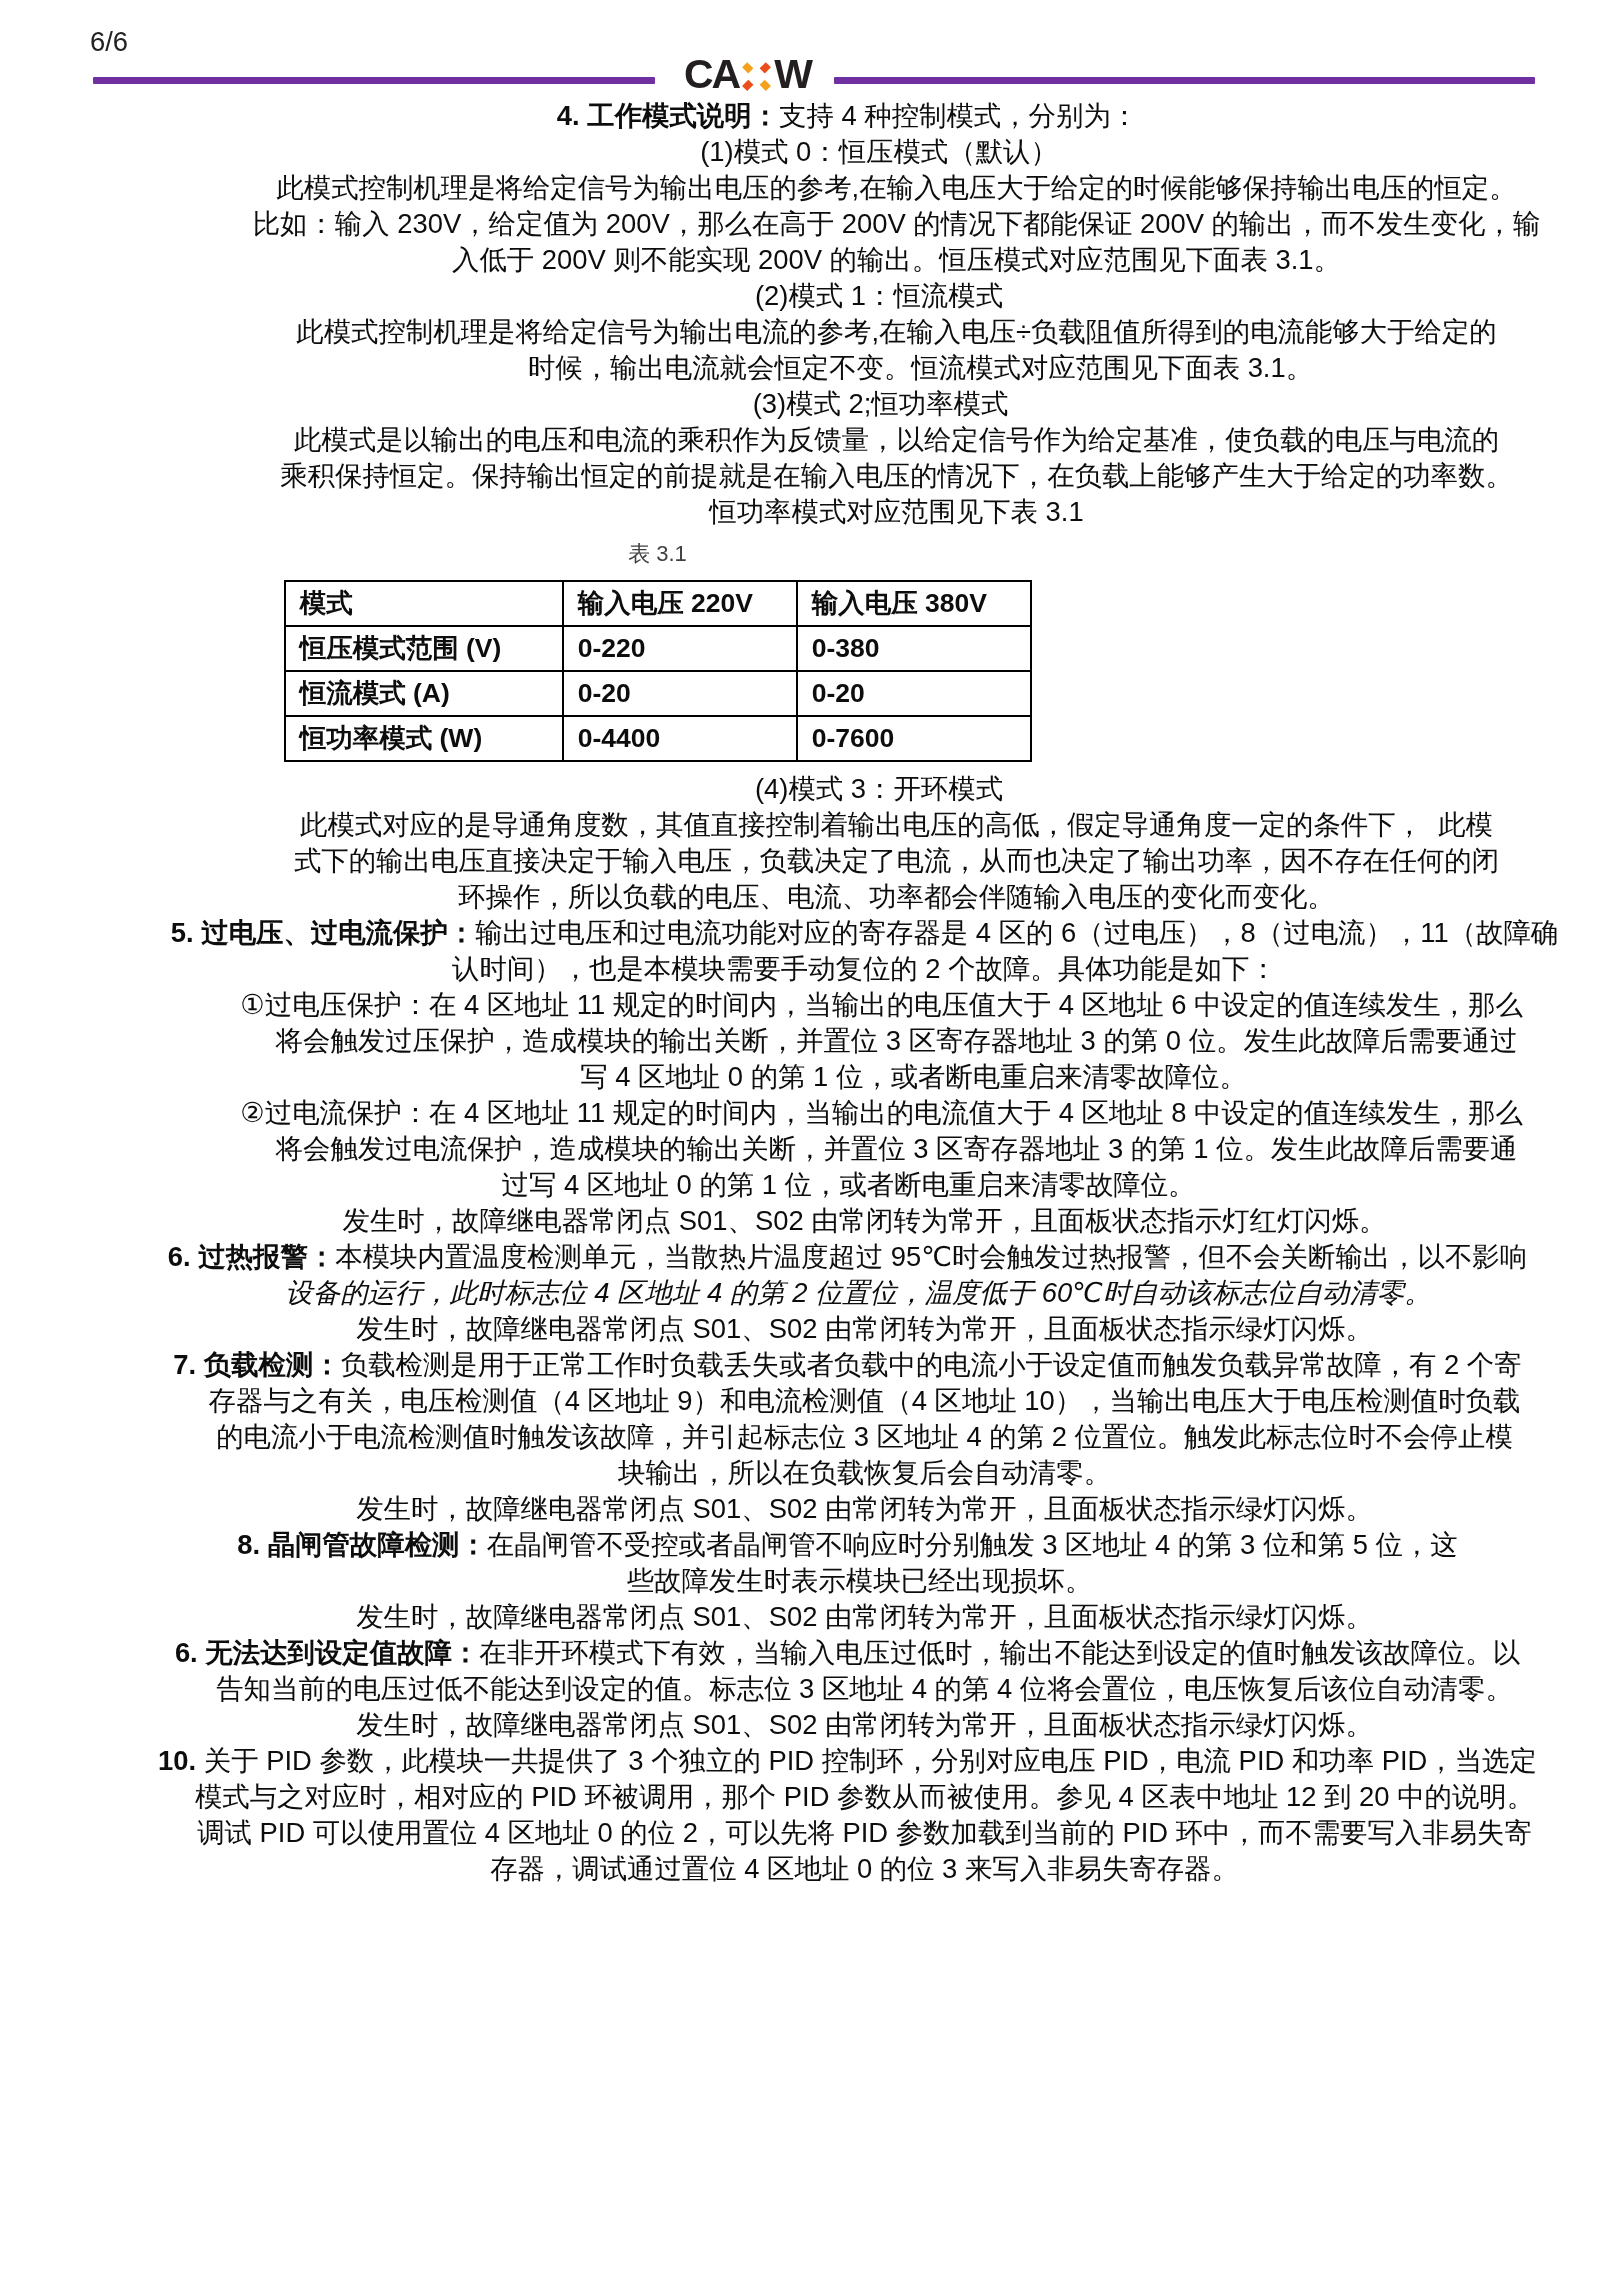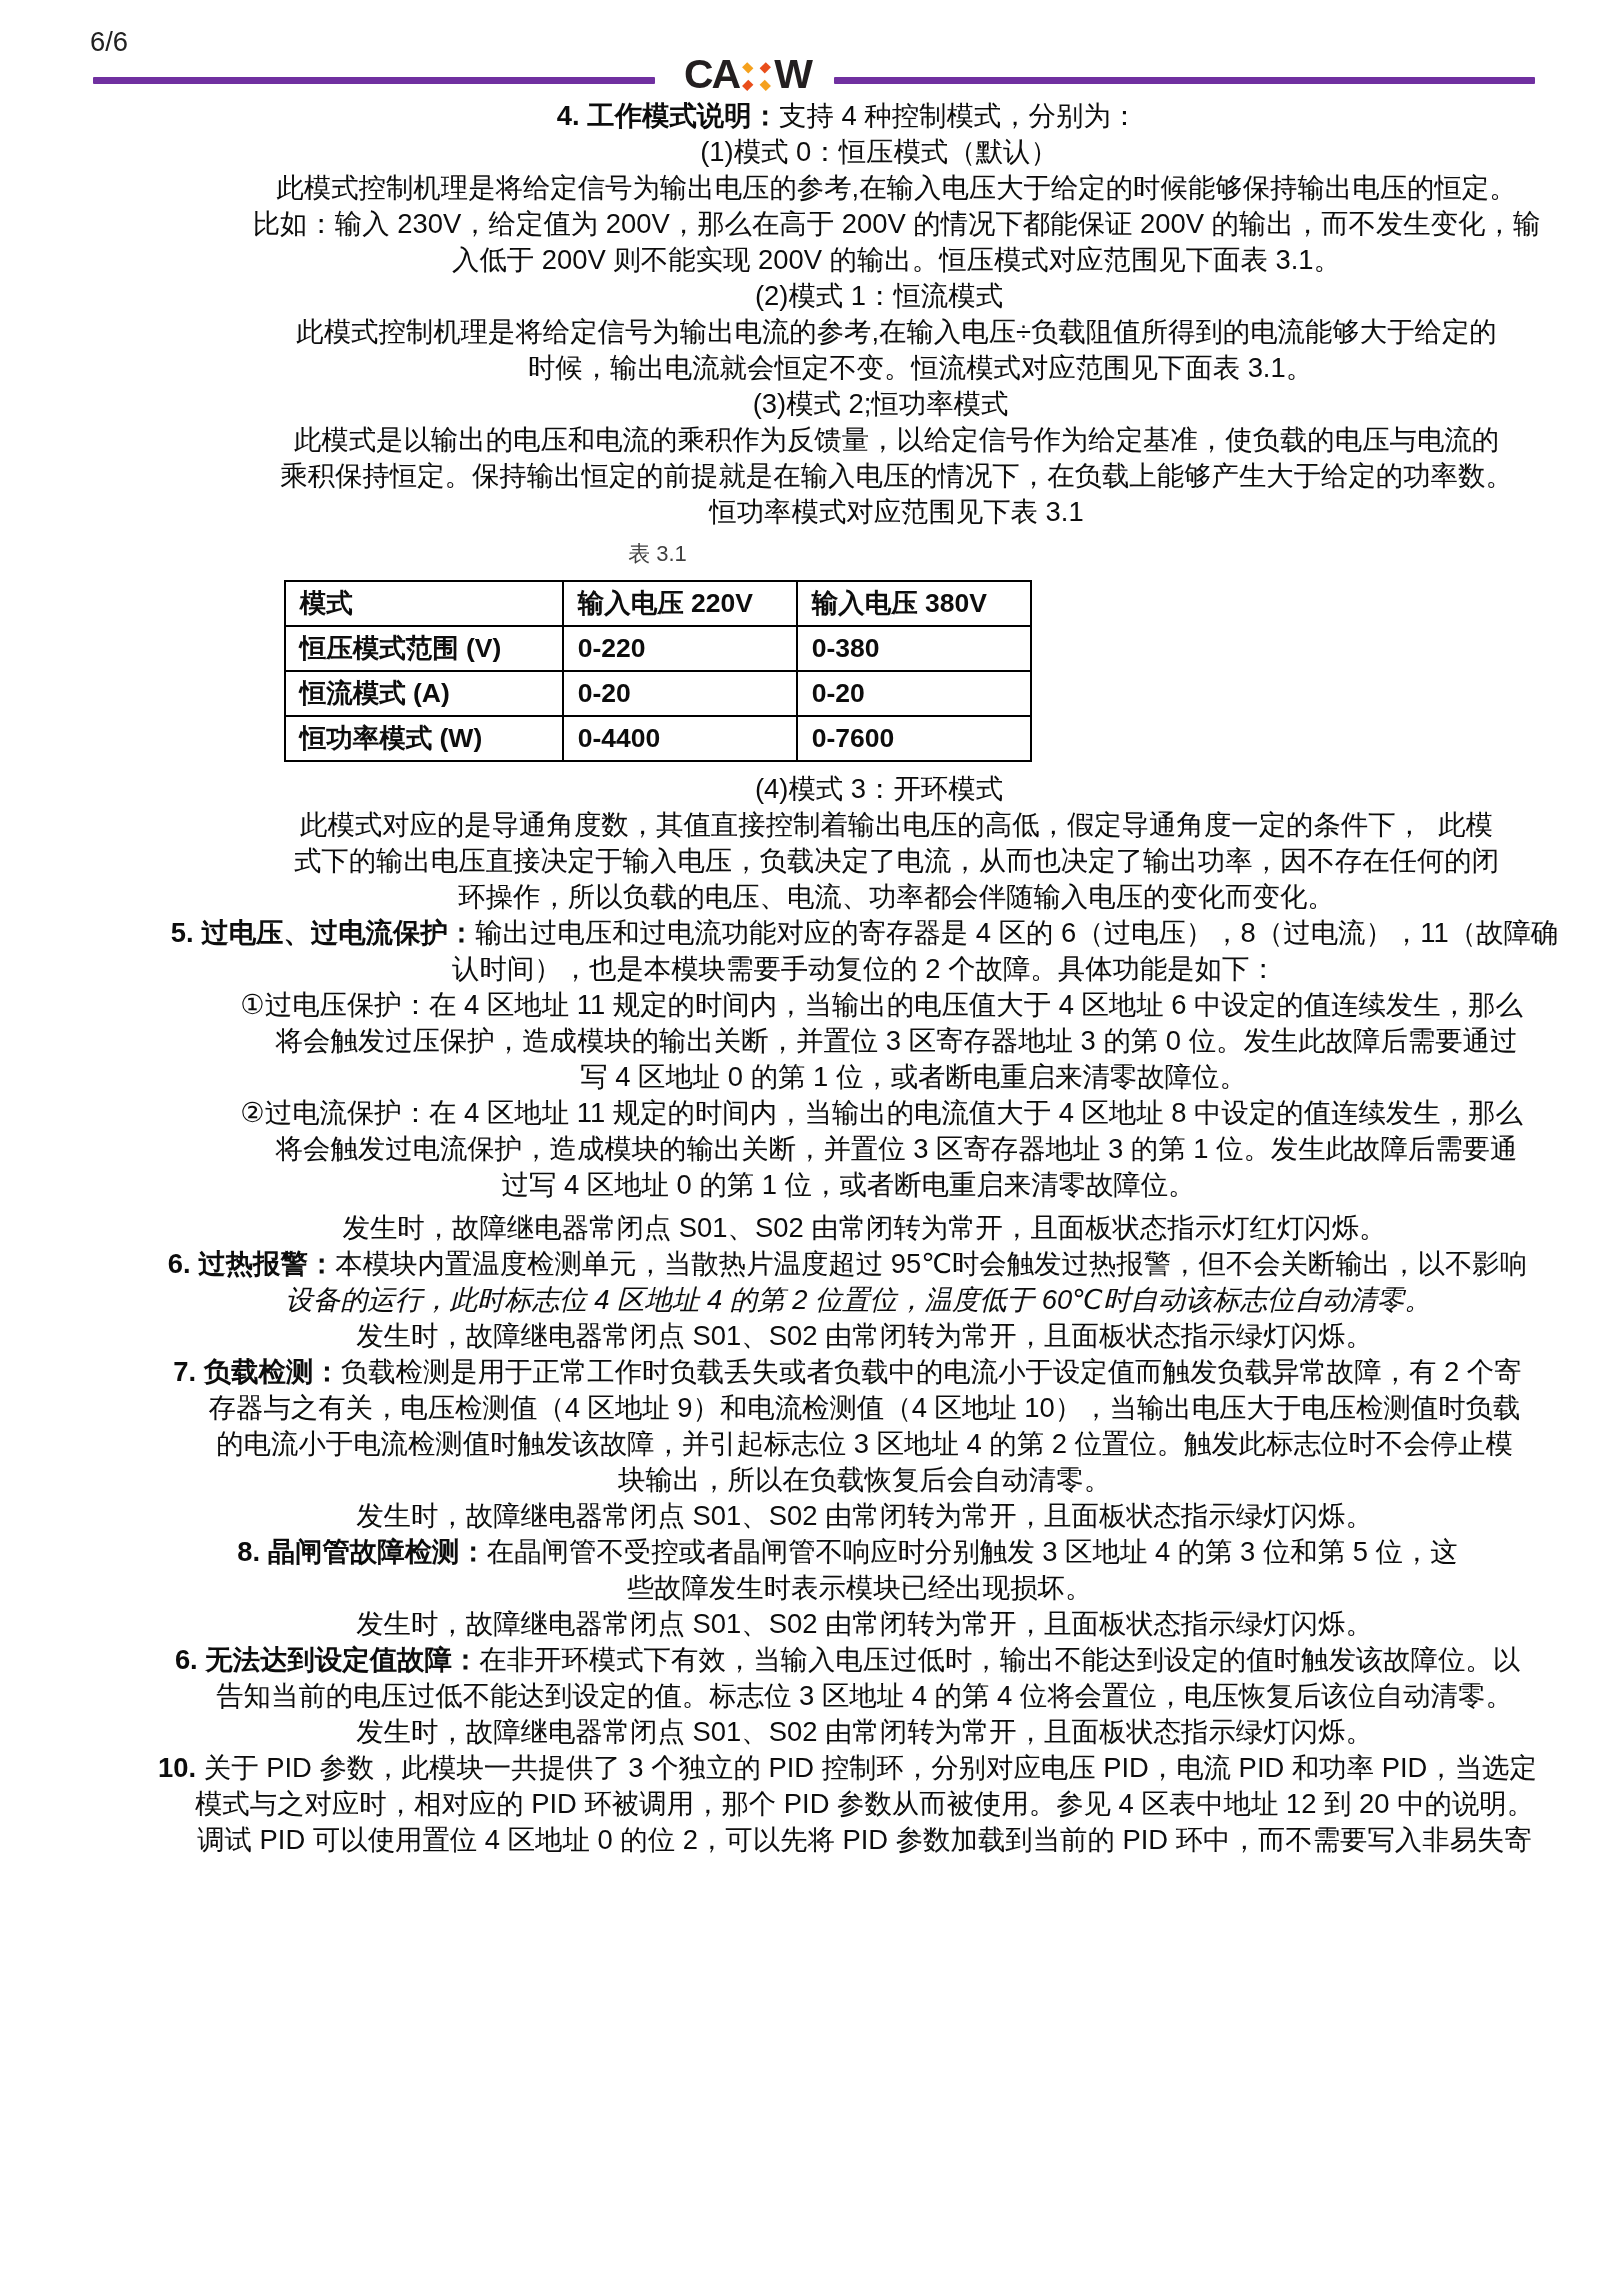--- a/index.html
+++ b/index.html
@@ -145,34 +145,35 @@
       <div class="ln" style="padding-left: 172px;">式下的输出电压直接决定于输入电压，负载决定了电流，从而也决定了输出功率，因不存在任何的闭</div>
       <div class="ln" style="padding-left: 172px;">环操作，所以负载的电压、电流、功率都会伴随输入电压的变化而变化。</div>
       <div class="ln" style="padding-left: 108px;"><b>5. 过电压、过电流保护：</b>输出过电压和过电流功能对应的寄存器是 4 区的 6（过电压），8（过电流），11（故障确</div>
       <div class="ln" style="padding-left: 108px;">认时间），也是本模块需要手动复位的 2 个故障。具体功能是如下：</div>
       <div class="ln" style="padding-left: 142px;">①过电压保护：在 4 区地址 11 规定的时间内，当输出的电压值大于 4 区地址 6 中设定的值连续发生，那么</div>
       <div class="ln" style="padding-left: 172px;">将会触发过压保护，造成模块的输出关断，并置位 3 区寄存器地址 3 的第 0 位。发生此故障后需要通过</div>
       <div class="ln" style="padding-left: 206px;">写 4 区地址 0 的第 1 位，或者断电重启来清零故障位。</div>
       <div class="ln" style="padding-left: 142px;">②过电流保护：在 4 区地址 11 规定的时间内，当输出的电流值大于 4 区地址 8 中设定的值连续发生，那么</div>
       <div class="ln" style="padding-left: 172px;">将会触发过电流保护，造成模块的输出关断，并置位 3 区寄存器地址 3 的第 1 位。发生此故障后需要通</div>
       <div class="ln" style="padding-left: 76px;">过写 4 区地址 0 的第 1 位，或者断电重启来清零故障位。</div>
-      <div class="ln" style="padding-left: 108px; margin-top: 7px;">发生时，故障继电器常闭点 S01、S02 由常闭转为常开，且面板状态指示灯红灯闪烁。</div>
+      <div class="ln" style="padding-left: 108px;">发生时，故障继电器常闭点 S01、S02 由常闭转为常开，且面板状态指示灯红灯闪烁。</div>
       <div class="ln" style="padding-left: 74px;"><b>6. 过热报警：</b>本模块内置温度检测单元，当散热片温度超过 95℃时会触发过热报警，但不会关断输出，以不影响</div>
       <div class="ln" style="padding-left: 96px; font-style: italic;">设备的运行，此时标志位 4 区地址 4 的第 2 位置位，温度低于 60℃时自动该标志位自动清零。</div>
       <div class="ln" style="padding-left: 108px;">发生时，故障继电器常闭点 S01、S02 由常闭转为常开，且面板状态指示绿灯闪烁。</div>
       <div class="ln" style="padding-left: 74px;"><b>7. 负载检测：</b>负载检测是用于正常工作时负载丢失或者负载中的电流小于设定值而触发负载异常故障，有 2 个寄</div>
       <div class="ln" style="padding-left: 108px;">存器与之有关，电压检测值（4 区地址 9）和电流检测值（4 区地址 10），当输出电压大于电压检测值时负载</div>
       <div class="ln" style="padding-left: 108px;">的电流小于电流检测值时触发该故障，并引起标志位 3 区地址 4 的第 2 位置位。触发此标志位时不会停止模</div>
       <div class="ln" style="padding-left: 108px;">块输出，所以在负载恢复后会自动清零。</div>
       <div class="ln" style="padding-left: 108px;">发生时，故障继电器常闭点 S01、S02 由常闭转为常开，且面板状态指示绿灯闪烁。</div>
       <div class="ln" style="padding-left: 74px;"><b>8. 晶闸管故障检测：</b>在晶闸管不受控或者晶闸管不响应时分别触发 3 区地址 4 的第 3 位和第 5 位，这</div>
       <div class="ln" style="padding-left: 98px;">些故障发生时表示模块已经出现损坏。</div>
       <div class="ln" style="padding-left: 108px;">发生时，故障继电器常闭点 S01、S02 由常闭转为常开，且面板状态指示绿灯闪烁。</div>
       <div class="ln" style="padding-left: 74px;"><b>6. 无法达到设定值故障：</b>在非开环模式下有效，当输入电压过低时，输出不能达到设定的值时触发该故障位。以</div>
       <div class="ln" style="padding-left: 108px;">告知当前的电压过低不能达到设定的值。标志位 3 区地址 4 的第 4 位将会置位，电压恢复后该位自动清零。</div>
       <div class="ln" style="padding-left: 108px;">发生时，故障继电器常闭点 S01、S02 由常闭转为常开，且面板状态指示绿灯闪烁。</div>
       <div class="ln" style="padding-left: 74px;"><b>10. </b>关于 PID 参数，此模块一共提供了 3 个独立的 PID 控制环，分别对应电压 PID，电流 PID 和功率 PID，当选定</div>
       <div class="ln" style="padding-left: 108px;">模式与之对应时，相对应的 PID 环被调用，那个 PID 参数从而被使用。参见 4 区表中地址 12 到 20 中的说明。</div>
       <div class="ln" style="padding-left: 108px;">调试 PID 可以使用置位 4 区地址 0 的位 2，可以先将 PID 参数加载到当前的 PID 环中，而不需要写入非易失寄</div>
+      <div class="ln" style="padding-left: 108px;">存器，调试通过置位 4 区地址 0 的位 3 来写入非易失寄存器。</div>
     </div>
 
 </div>
 
 
 </body></html>

